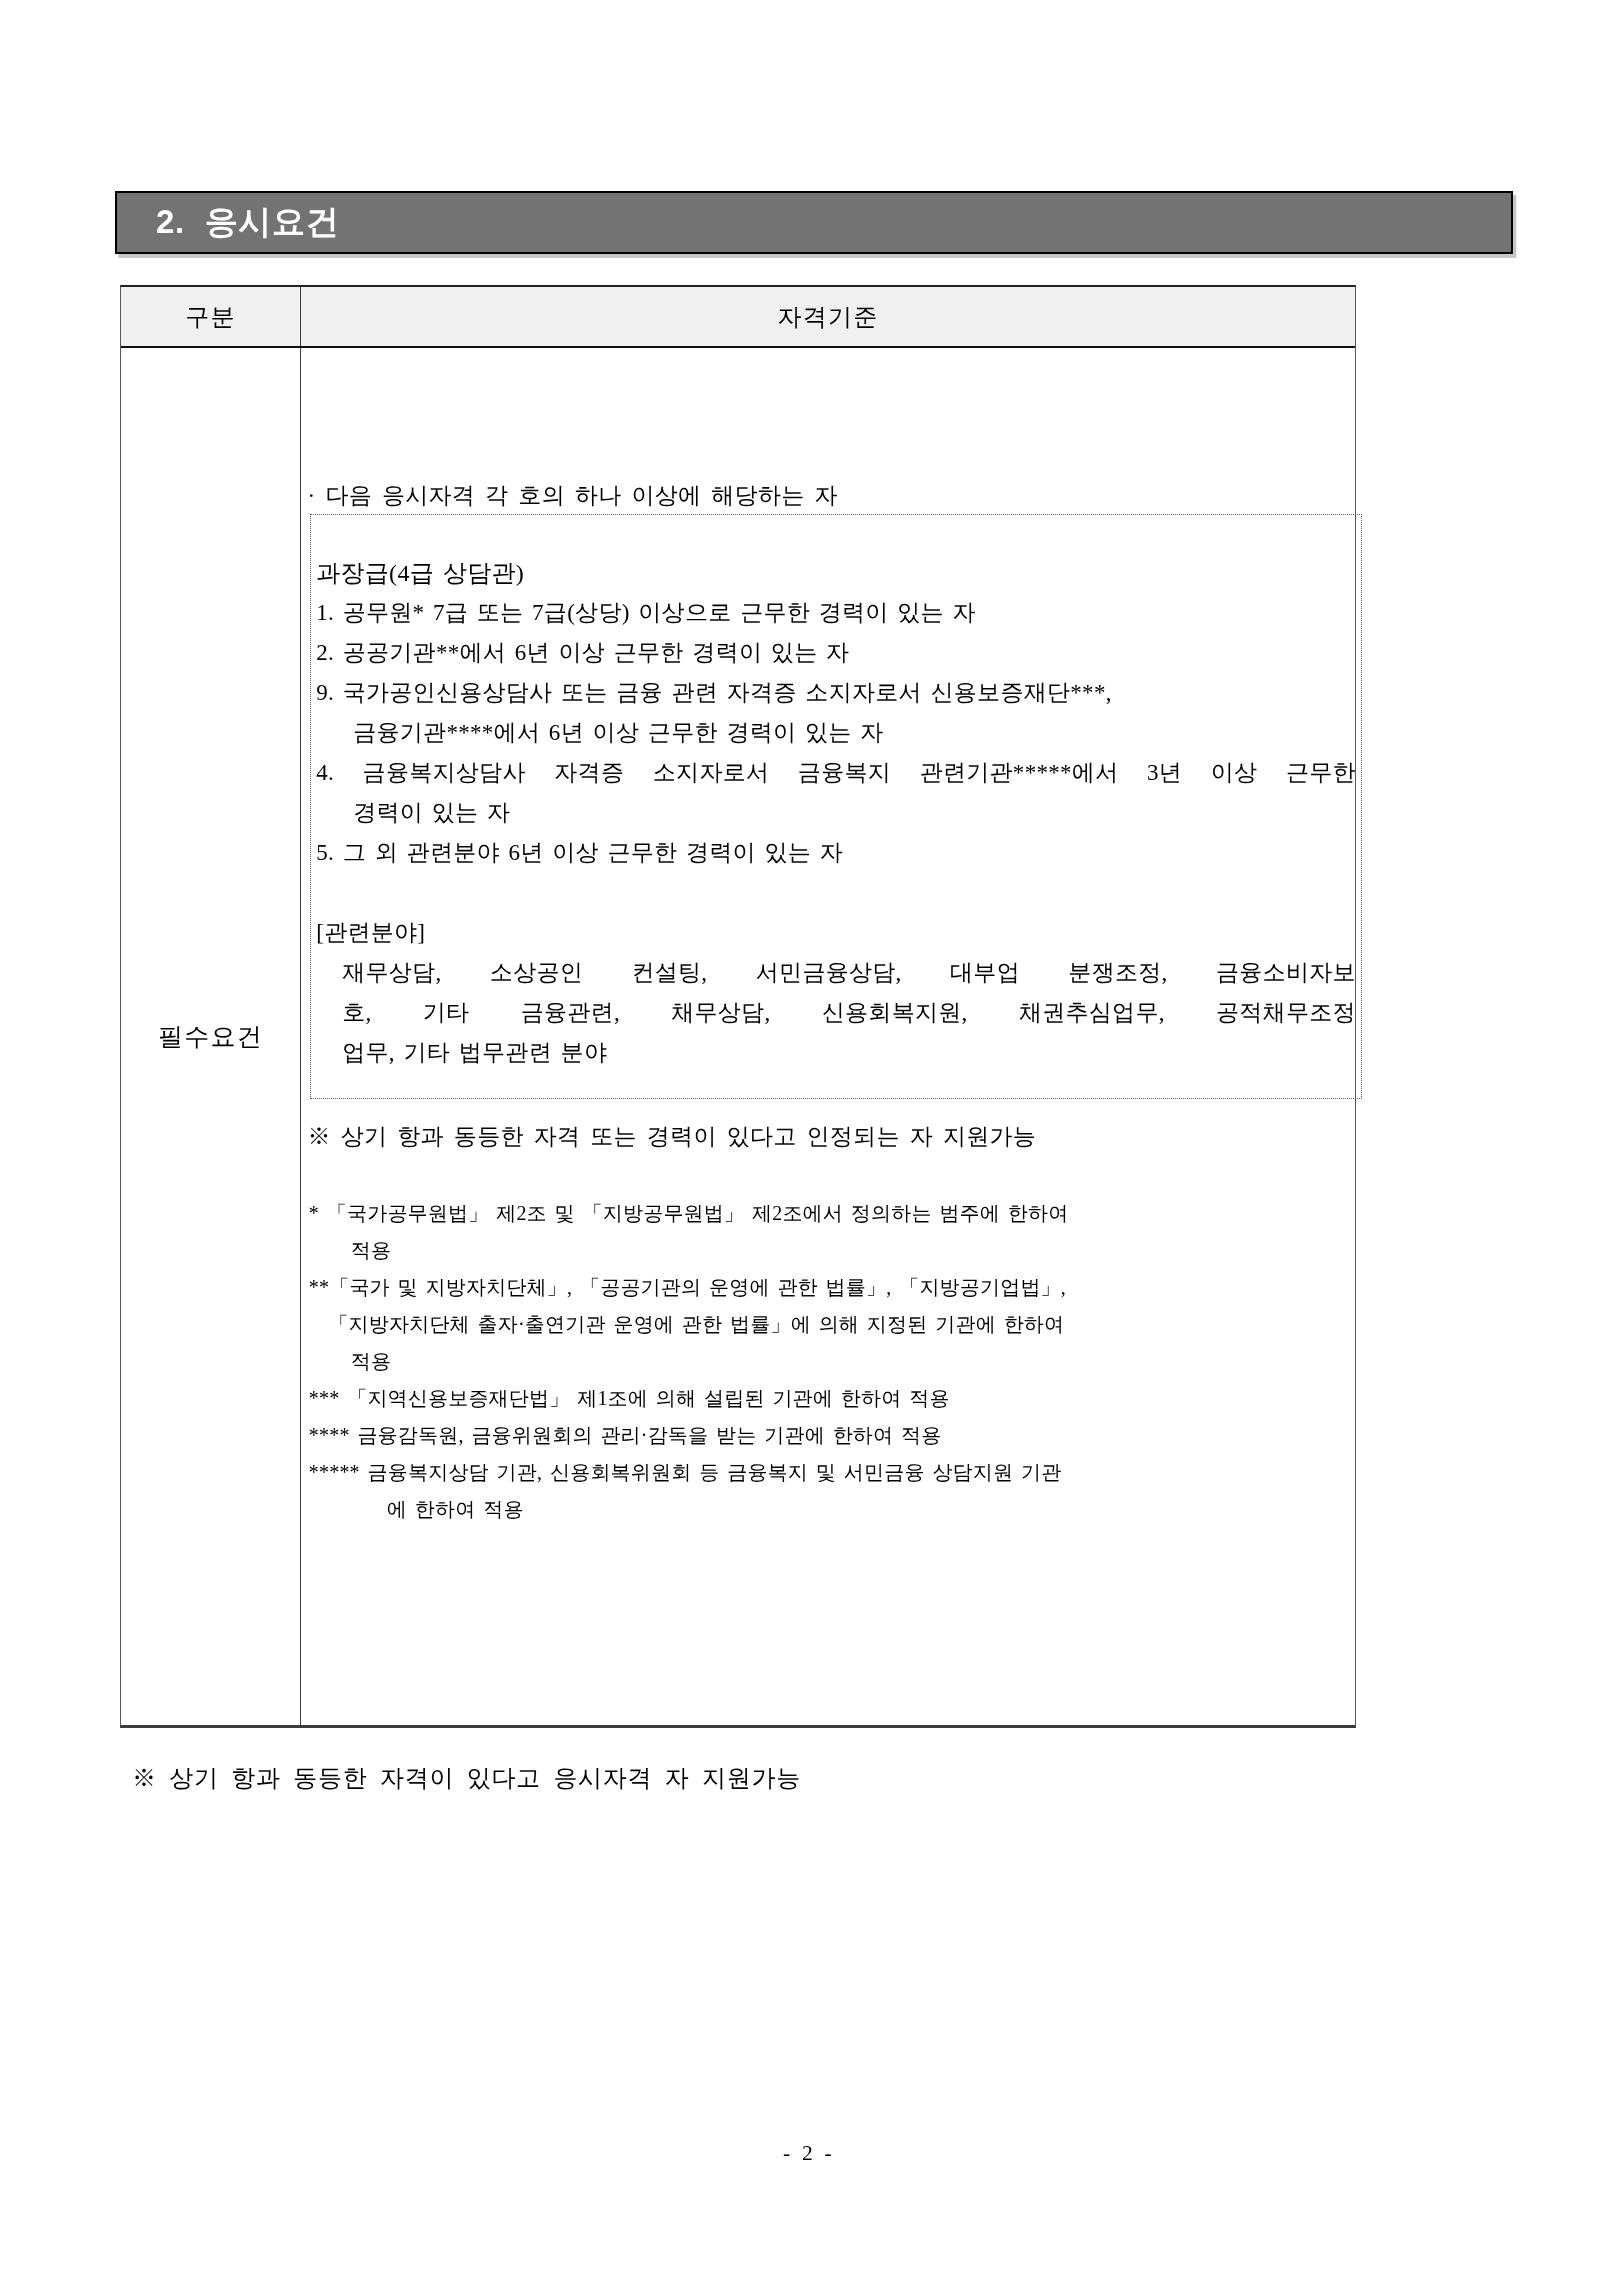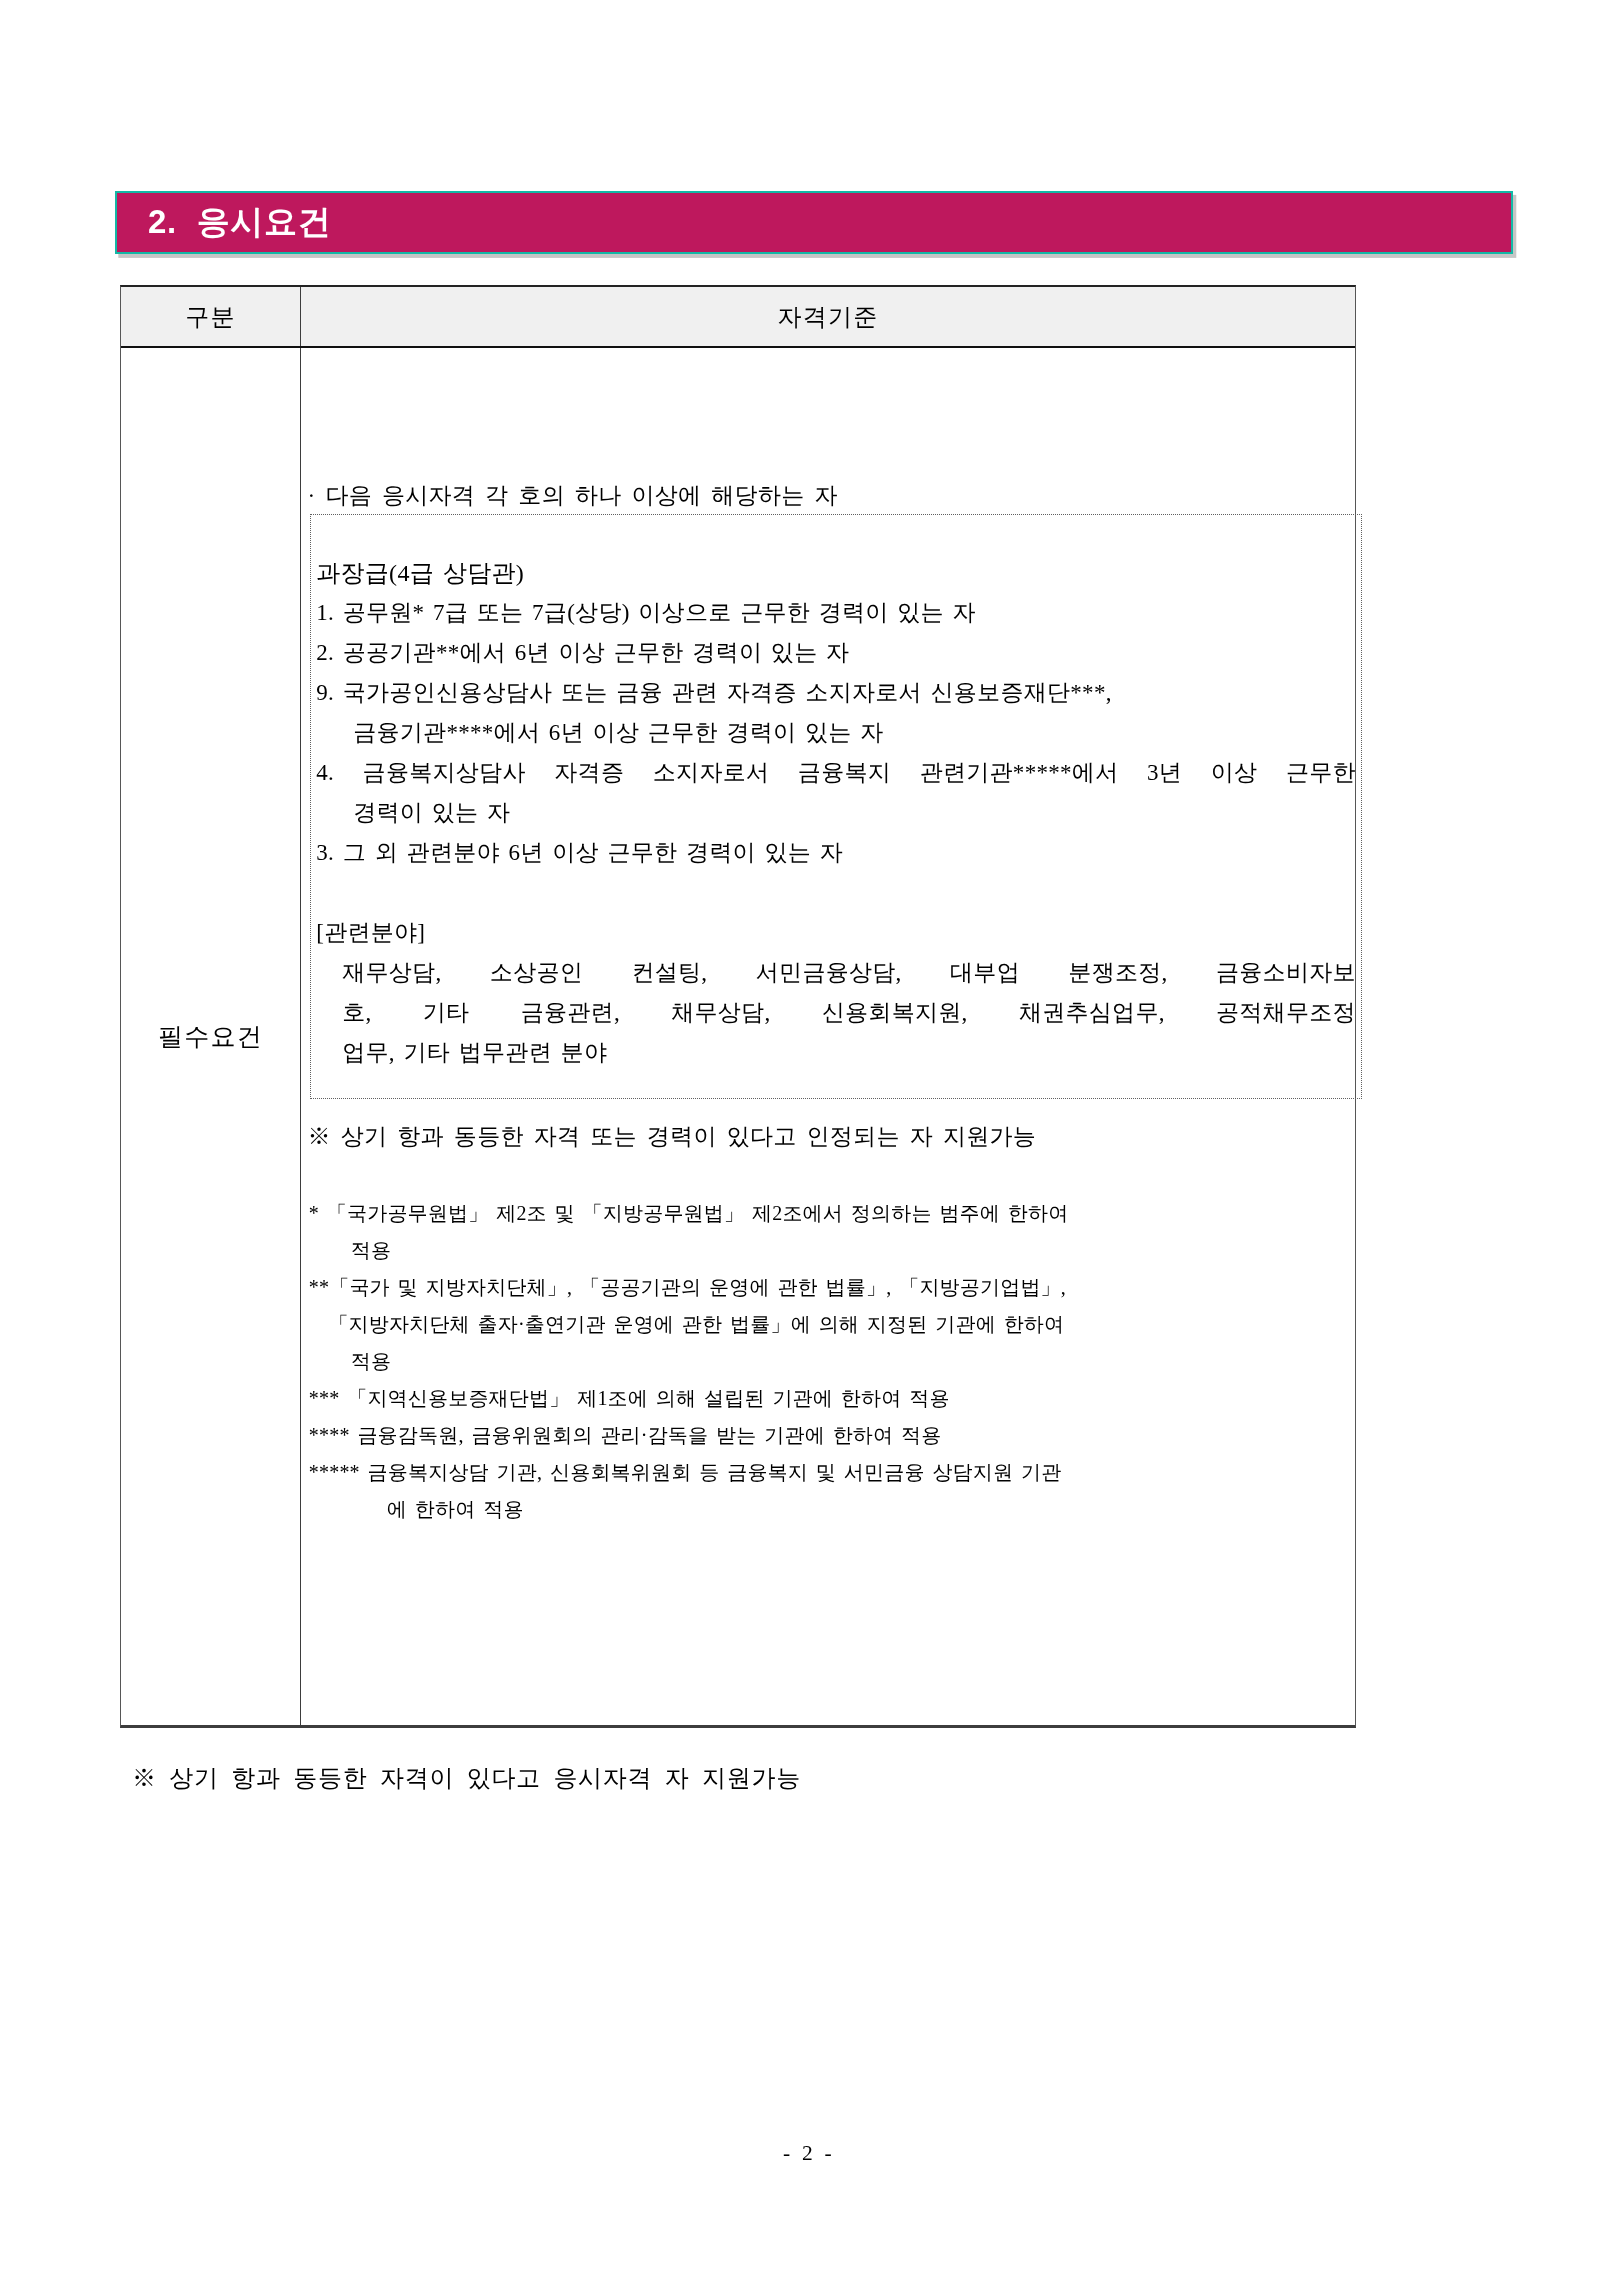--- a/index.html
+++ b/index.html
@@ -12,25 +12,26 @@
     color: #000000;
     overflow: hidden;
   }
 
   
   .section-header {
     position: absolute;
     left: 115px; top: 191px;
     width: 1398px; height: 63px;
     box-sizing: border-box;
-    background: #be185d;
-    border: 2px solid #14b8a6;
+    background: #737373;
+    border: 2px solid #000000;
     box-shadow: 3.3px 3.9px 0 #c6c6c6;
     display: flex;
     align-items: center;
+    padding-left: 8px;
   }
   .section-title {
     font-family: "Liberation Sans", "DejaVu Sans", sans-serif;
     font-weight: bold;
     font-size: 33px;
     color: #ffffff;
     padding-left: 31px;
     letter-spacing: 0.7px;
     white-space: pre;
   }
@@ -145,21 +146,21 @@
         <div class="intro">· 다음 응시자격 각 호의 하나 이상에 해당하는 자</div>
 
         <div class="qual-box">
           <div class="bl bl-title">과장급(4급 상담관)</div>
           <div class="bl">1. 공무원* 7급 또는 7급(상당) 이상으로 근무한 경력이 있는 자</div>
           <div class="bl">2. 공공기관**에서 6년 이상 근무한 경력이 있는 자</div>
           <div class="bl">9. 국가공인신용상담사 또는 금융 관련 자격증 소지자로서 신용보증재단***,</div>
           <div class="bl hang">금융기관****에서 6년 이상 근무한 경력이 있는 자</div>
           <div class="bl just">4. 금융복지상담사 자격증 소지자로서 금융복지 관련기관*****에서 3년 이상 근무한</div>
           <div class="bl hang">경력이 있는 자</div>
-          <div class="bl">3. 그 외 관련분야 6년 이상 근무한 경력이 있는 자</div>
+          <div class="bl">5. 그 외 관련분야 6년 이상 근무한 경력이 있는 자</div>
           <div class="bl blank"></div>
           <div class="bl">[관련분야]</div>
           <div class="bl ind just">재무상담, 소상공인 컨설팅, 서민금융상담, 대부업 분쟁조정, 금융소비자보</div>
           <div class="bl ind just">호, 기타 금융관련, 채무상담, 신용회복지원, 채권추심업무, 공적채무조정</div>
           <div class="bl ind">업무, 기타 법무관련 분야</div>
         </div>
 
         <div class="equiv">※ 상기 항과 동등한 자격 또는 경력이 있다고 인정되는 자 지원가능</div>
 
         <div class="fnotes">

